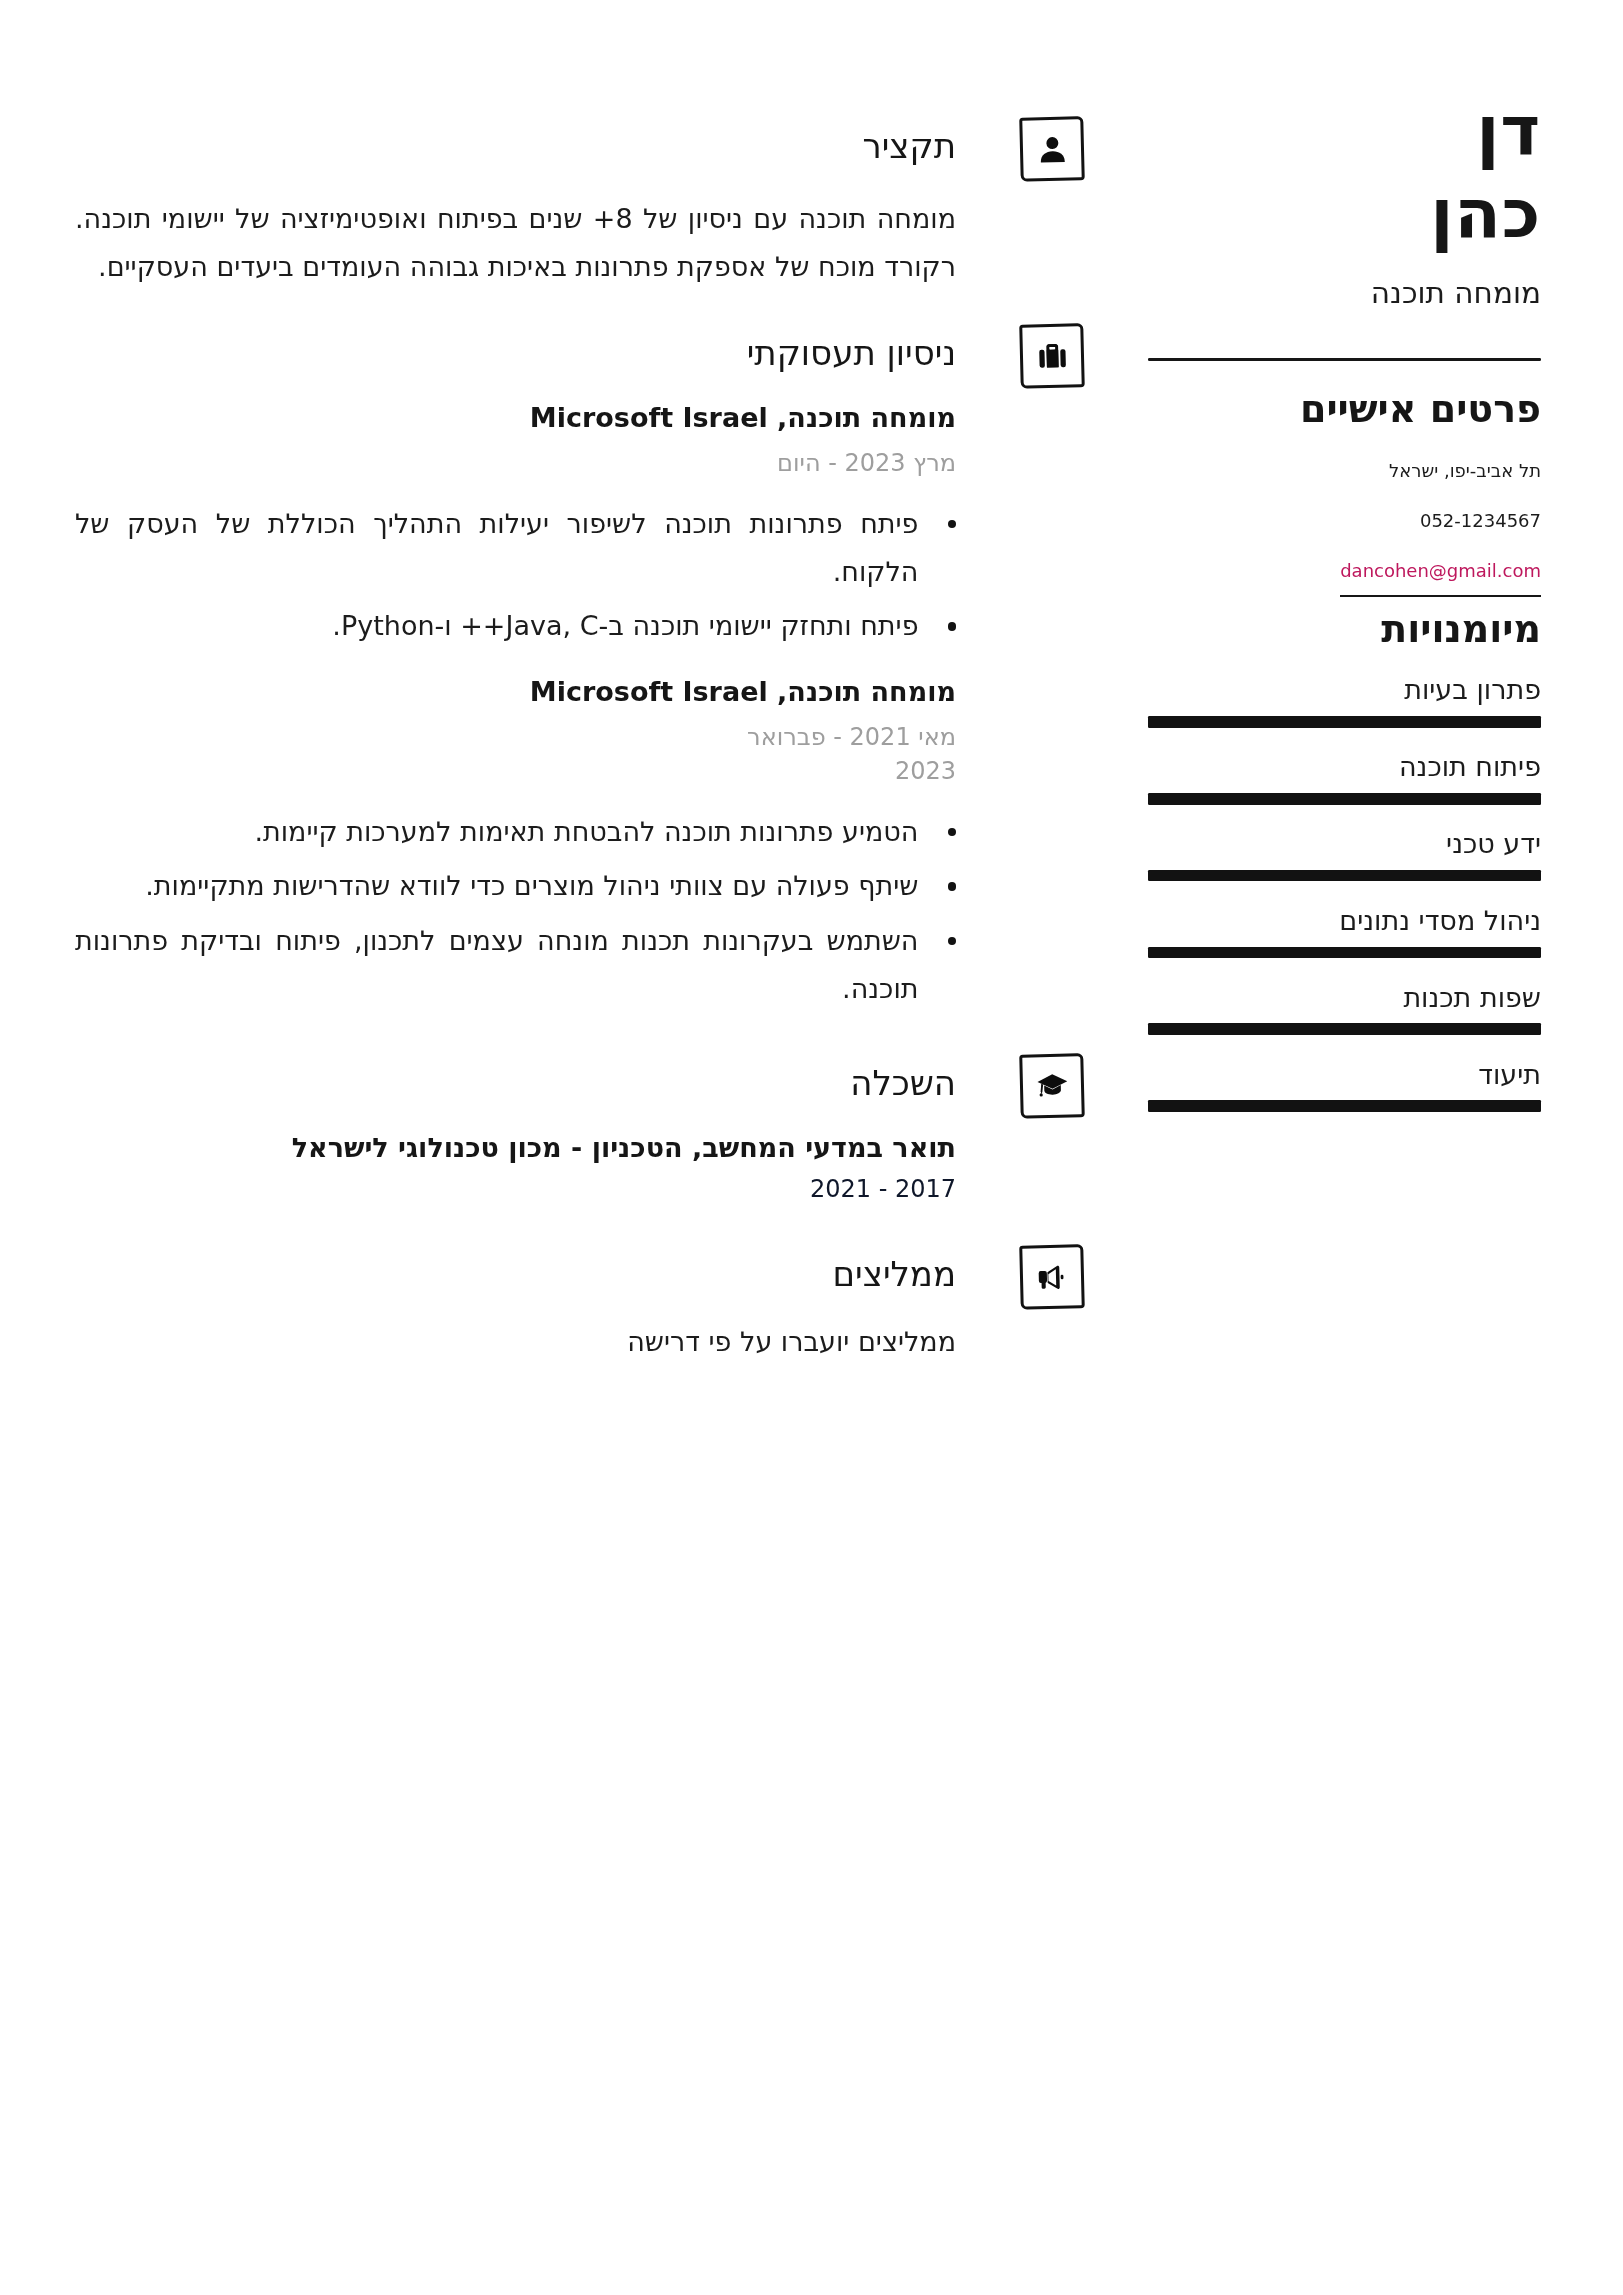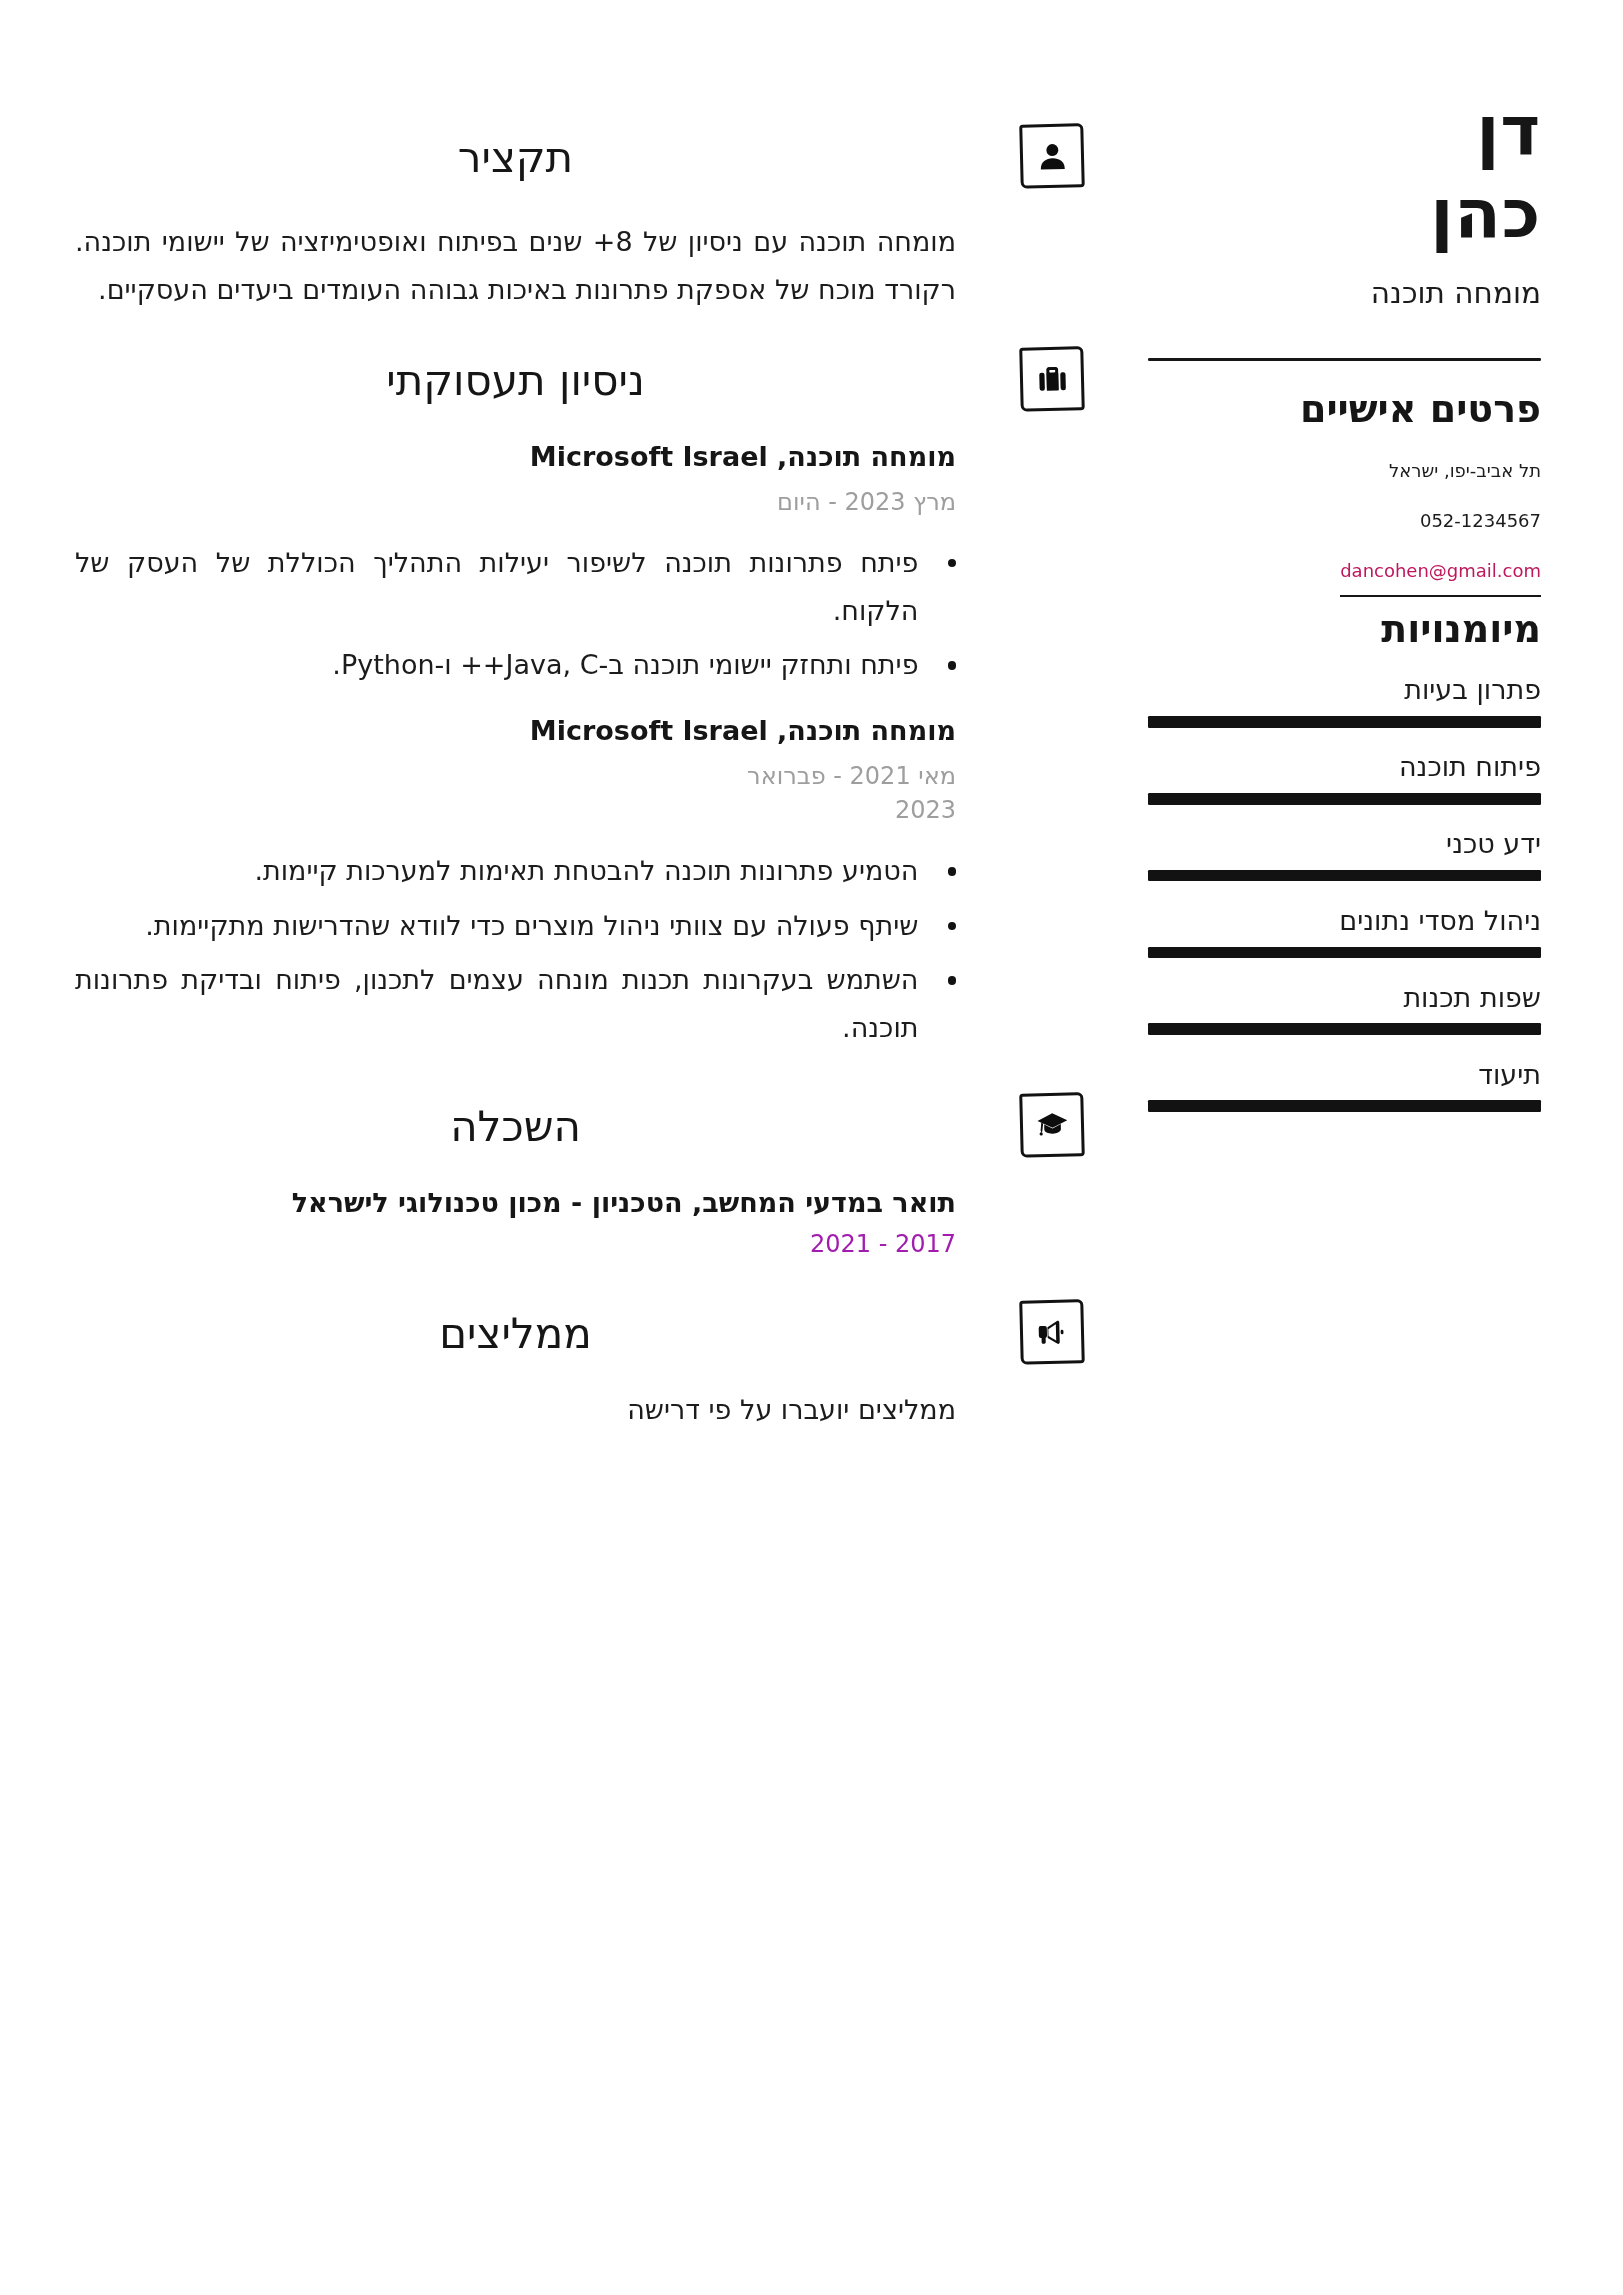--- a/index.html
+++ b/index.html
@@ -16,41 +16,41 @@
   .side-h{font-size:38px; font-weight:700; margin-top:26px; color:#161616;}
   .contact-item{font-size:18px; margin-top:29px; color:#1c1c1c;}
   .contact-item.email a{color:#be185d; text-decoration:none; border-bottom:2.6px solid #161616; padding-bottom:14px;}
   .skills-list{margin-top:3.9px;}
   .skill{margin-top:23.6px;}
   .skill-label{font-size:27px; color:#1c1c1c;text-align:right;}
   .skill-bar{margin-top:10.5px; height:11.8px; width:100%; background:#121212; border-radius:1.3px;}
   
   .main{position:absolute; top:98px; right:667px; width:881px; text-align:right;}
   .sec{position:relative;}
-  .sec-header{font-size:42px; font-weight:400; color:#161616; line-height:1.2;text-align:center;}
+  .sec-header{font-size:34px; font-weight:400; color:#161616; line-height:1.2;}
   .icon-box{
     position:absolute; right:-128px; top:-9.2px; width:58px; height:58px;
     border:3.3px solid #121212; border-radius:3.3px 5.9px 3.9px 6.5px;
     display:flex; align-items:center; justify-content:center;
     transform:rotate(-1.4deg); background:#fff;
   }
   .icon-box svg{width:35px; height:35px; fill:#0d0d0d;}
   .summary-text{font-size:27px; line-height:48px; text-align:justify; margin-top:27.5px; color:#1c1c1c;}
   .sec-exp{margin-top:42px;}
   .job{margin-top:27.5px;}
   .job + .job{margin-top:26px;}
   .job-title{font-size:27px; font-weight:700; color:#161616;}
   .job-date{font-size:24px; color:#9e9e9e; margin-top:13px; line-height:34px; max-width:275px; margin-right:0; margin-left:auto;}
   .bullets{margin-top:19.6px;}
   .bullet{display:flex; gap:29px; margin-bottom:6.5px;}
   .bullet .dot{flex:0 0 8.5px; width:8.5px; height:8.5px; border-radius:50%; background:#121212; margin-top:20px;}
   .bullet .btext{flex:1; font-size:27px; line-height:48px; text-align:justify; color:#1c1c1c;}
   .sec-edu{margin-top:50px;}
   .degree{font-size:27px; font-weight:700; margin-top:27.5px; color:#161616;}
-  .edu-date{font-size:24px; color:#a21caf; margin-top:11.8px;}
+  .edu-date{font-size:24px; color:#0f172a; margin-top:11.8px;}
   .sec-ref{margin-top:51px;}
   .ref-text{font-size:27px; margin-top:31px; color:#1c1c1c;}
 </style>
 </head>
 <body>
 
 <div class="page">
 
   <aside class="sidebar">
     <div class="name">

